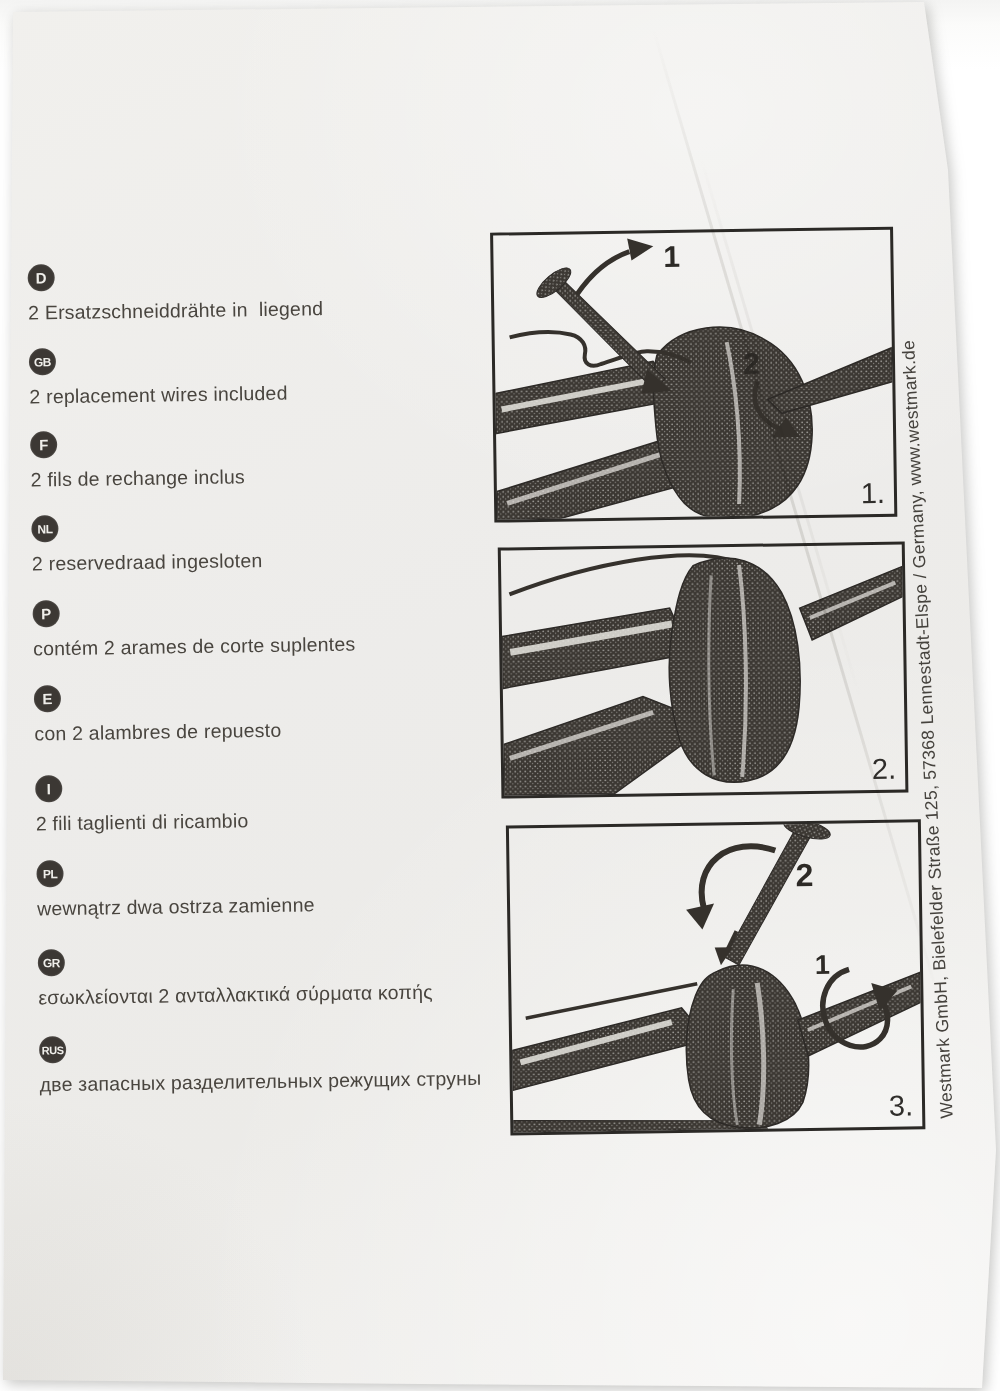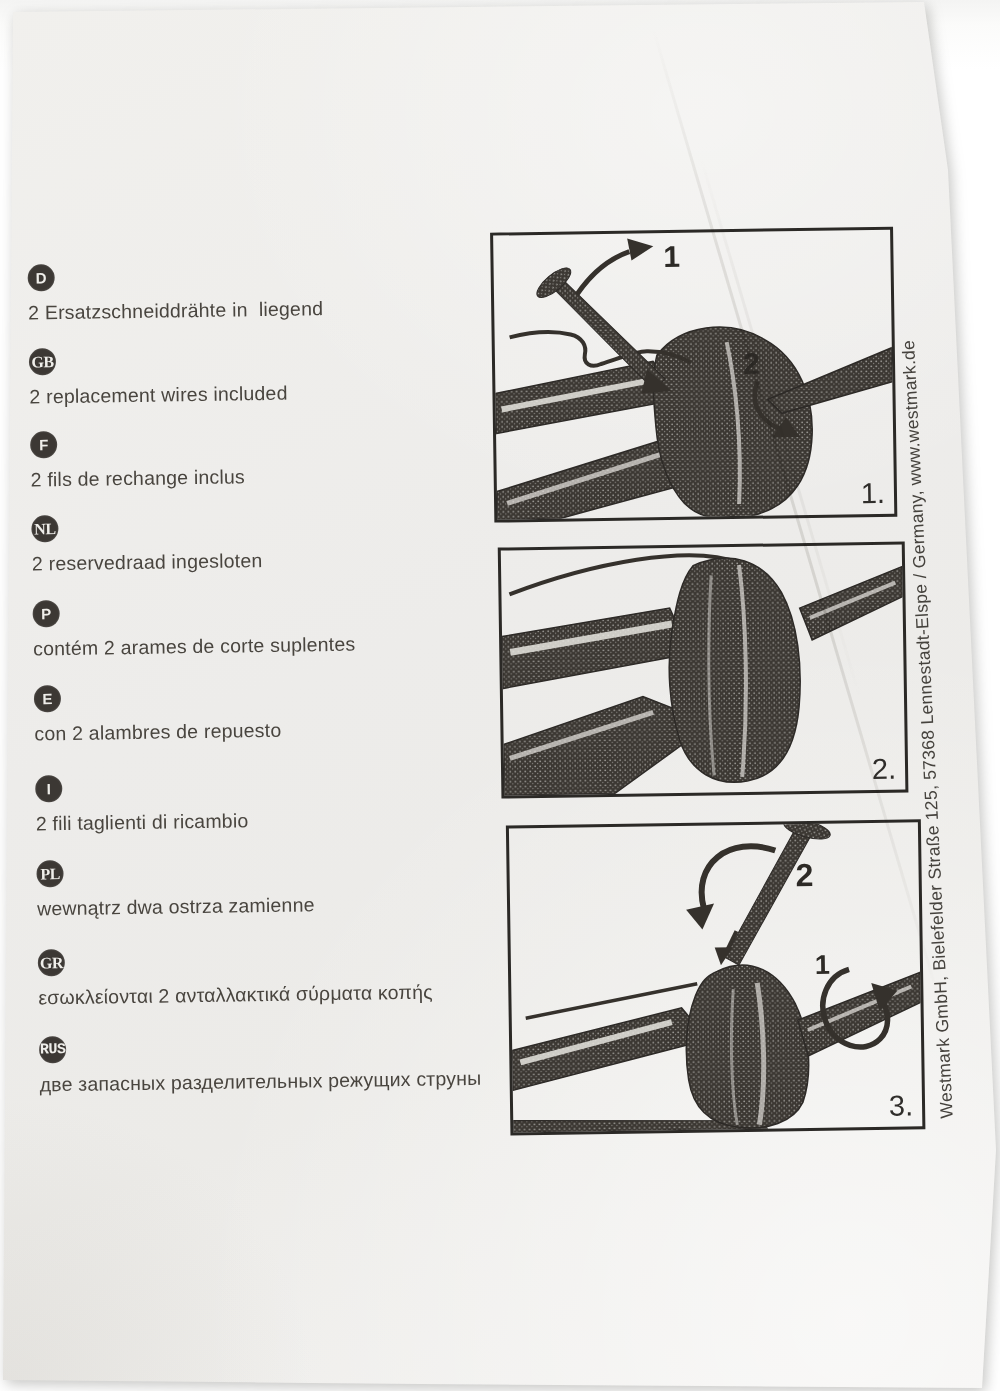--- a/index.html
+++ b/index.html
@@ -24,22 +24,22 @@
   .crease.c1{left:652px;top:30px;height:1021px;transform:rotate(-16.4deg);}
   .crease.c2{left:700px;top:160px;height:560px;opacity:.45;transform:rotate(-16.4deg);}
   .content{position:absolute;inset:0;transform:rotate(-0.85deg);transform-origin:470px 700px;color:#48443f;}
   .lang-entry{position:absolute;left:34px;}
   .badge{
     width:27px;height:27px;border-radius:50%;background:#3c3834;color:#efeeea;
     display:flex;align-items:center;justify-content:center;font-weight:bold;
     box-shadow:inset 0 0 2px rgba(255,255,255,.25);
   }
   .badge.len1{font-size:15px;}
-  .badge.len2{font-size:16px;letter-spacing:-.5px;font-family:Liberation Serif, serif;}
-  .badge.len3{font-size:15px;letter-spacing:-.5px;font-family:Liberation Mono, monospace;}
+  .badge.len2{font-size:12px;letter-spacing:-.5px;}
+  .badge.len3{font-size:11px;letter-spacing:-.5px;}
   .lang-text{margin-top:10px;font-size:19.5px;letter-spacing:.2px;white-space:pre;color:#49453f;}
   .figure{position:absolute;border:3px solid #2b2926;box-sizing:border-box;}
   .figure svg{position:absolute;left:0;top:0;width:100%;height:100%;}
   .fig-label{position:absolute;right:9px;bottom:4px;font-size:29px;color:#2f2d2a;}
   .publisher{
     position:absolute;left:518px;top:725px;width:820px;height:22px;
     transform:rotate(-92deg);transform-origin:50% 50%;
     font-size:17.5px;letter-spacing:.3px;color:#45423d;text-align:center;white-space:nowrap;
   }
   svg text{font-family:"Liberation Sans",sans-serif;font-weight:bold;fill:#2d2a26;}

